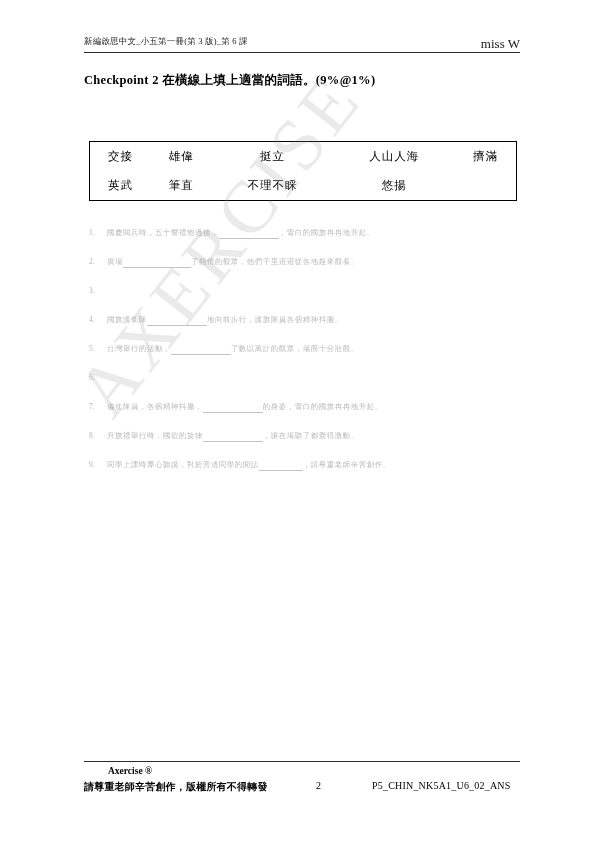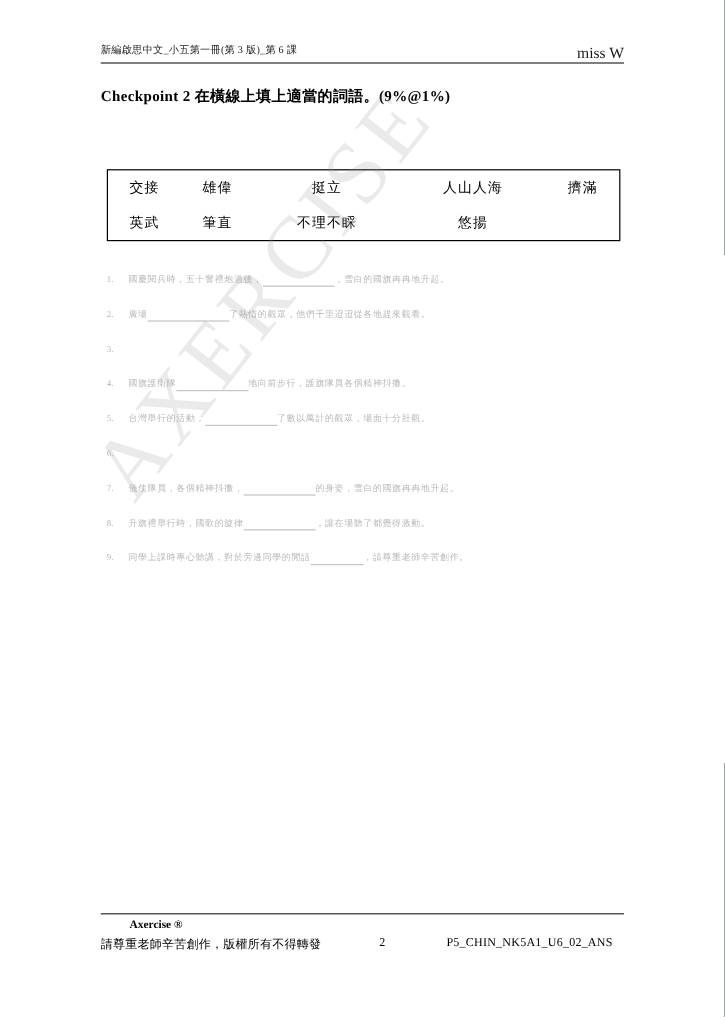--- a/index.html
+++ b/index.html
@@ -7,21 +7,21 @@
     padding: 0;
     background: #8a8a8a;
   }
   body {
     font-family: "Liberation Serif", serif;
   }
   .page {
     position: relative;
     width: 604px;
     height: 854px;
-    background: #0f172a;
+    background: #22c55e;
     overflow: hidden;
     box-sizing: border-box;
   }
   .sheet {
     position: absolute;
     left: 0; top: 0;
     width: 604px;
     height: 854px;
     background: #fff;
   }
@@ -185,21 +185,21 @@
     left: 0;
     top: 0;
     font-weight: bold;
     font-size: 9.5px;
     margin-left: 24px;
   }
   .footer .f-copy {
     position: absolute;
     left: 0;
     top: 14px;
-    font-weight: normal;
+    font-weight: bold;
     font-size: 10px;
     letter-spacing: 0.2px;
   }
   .footer .f-page {
     position: absolute;
     left: 232px;
     top: 14px;
     font-size: 10px;
   }
   .footer .f-code {

